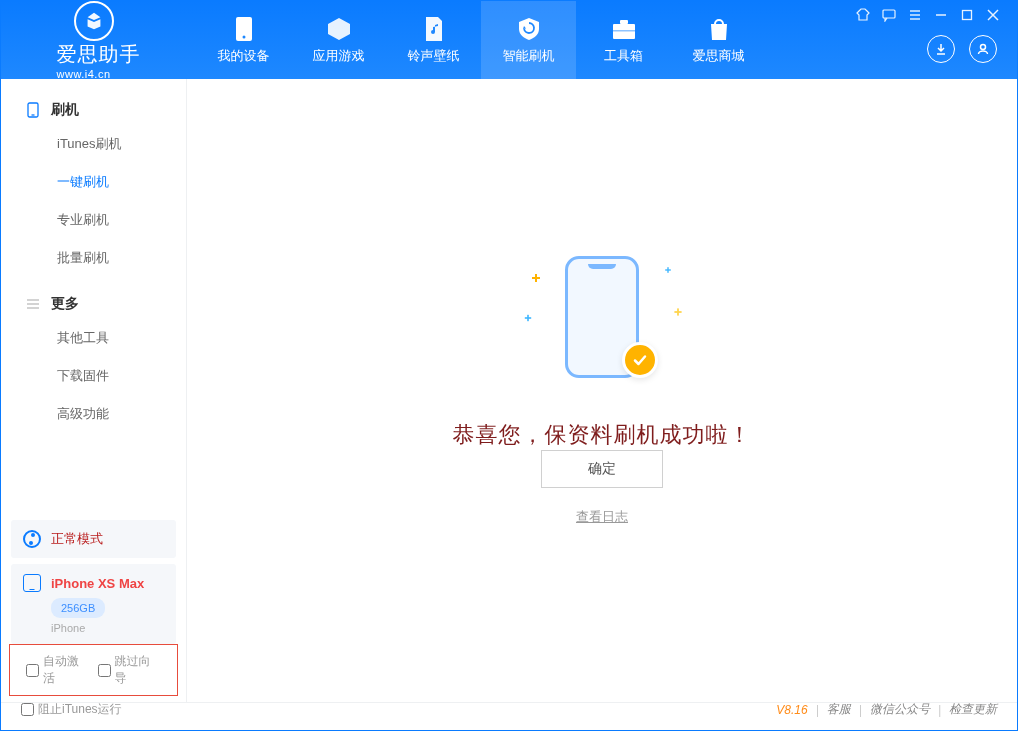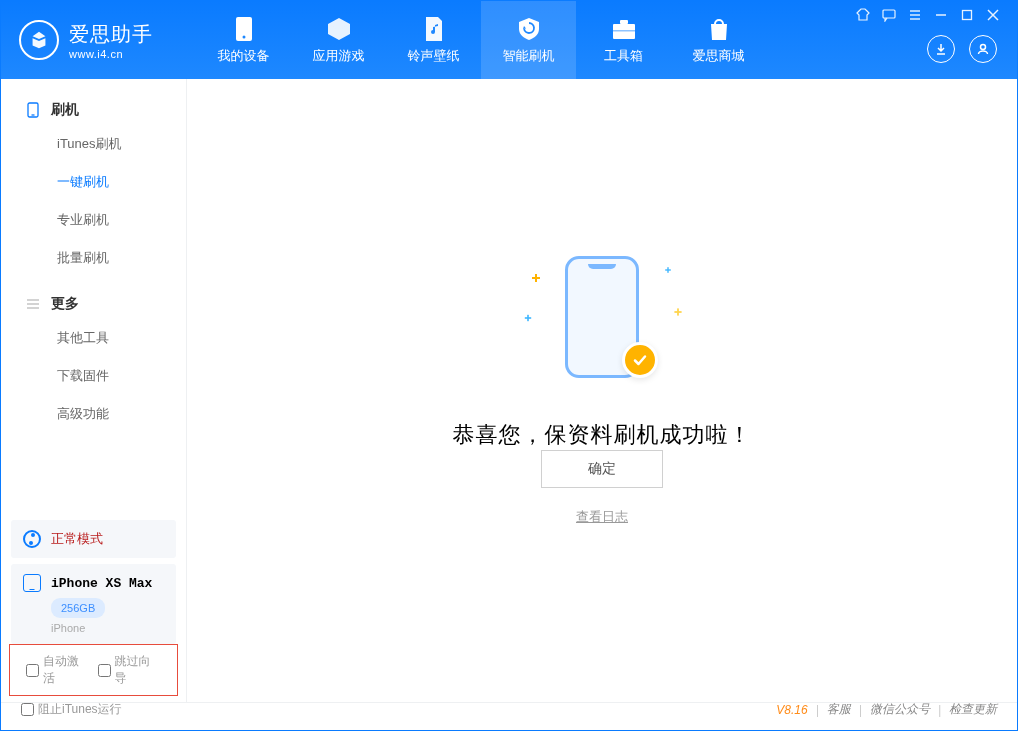--- a/index.html
+++ b/index.html
@@ -1,20 +1,20 @@
 <!DOCTYPE html>
 <html><head>
 <meta charset="utf-8">
 <style>
 * { margin: 0; padding: 0; box-sizing: border-box; font-family: "Microsoft YaHei", Arial, sans-serif; }
 body { background: #fff; width: 1018px; height: 731px; overflow: hidden; border: 1px solid #0a7bff; }
 
 
 .header { height: 78px; background: linear-gradient(#0a7bff, #1e88ff); display: flex; align-items: center; color: #fff; position: relative; }
-.logo-area { display: flex; align-items: center; padding: 0 18px; width: 195px; }
+.logo-area { display: flex; align-items: center; padding: 0 18px; width: 195px; flex-direction: column; }
 .logo-circle { width: 40px; height: 40px; border: 2.5px solid #fff; border-radius: 50%; display: flex; align-items: center; justify-content: center; margin-right: 10px; flex-shrink: 0; }
 .logo-circle svg { width: 22px; height: 22px; }
 .logo-text .name { font-size: 20px; font-weight: 500; letter-spacing: 1px; }
 .logo-text .url { font-size: 11px; letter-spacing: 0.5px; }
 .tabs { display: flex; height: 100%; }
 .tab { width: 95px; height: 100%; display: flex; flex-direction: column; align-items: center; justify-content: center; cursor: pointer; position: relative; }
 .tab.active { background: rgba(255,255,255,0.15); }
 .tab-icon { width: 28px; height: 28px; margin-bottom: 4px; display: flex; align-items: center; justify-content: center; }
 .tab-label { font-size: 13px; }
 .header-right { position: absolute; right: 12px; top: 0; display: flex; flex-direction: column; align-items: flex-end; height: 100%; }
@@ -34,21 +34,21 @@
 .sidebar-bottom { position: absolute; bottom: 52px; left: 0; right: 0; }
 .mode-panel, .device-panel { background: #f5f7fa; margin: 6px 10px; border-radius: 3px; padding: 10px 12px; }
 .mode-panel { display: flex; align-items: center; font-size: 13px; color: #b91c1c; }
 .mode-dot { width: 18px; height: 18px; border: 2px solid #0a7bff; border-radius: 50%; margin-right: 10px; position: relative; display: inline-flex; align-items: center; justify-content: center; }
 .mode-dot::before, .mode-dot::after { content: ""; position: absolute; background: #0a7bff; border-radius: 50%; }
 .mode-dot::before { width: 4px; height: 4px; top: 1px; left: 6px; }
 .mode-dot::after { width: 4px; height: 4px; bottom: 1px; right: 6px; }
 .device-panel .dev-top { display: flex; align-items: center; }
 .device-panel .dev-icon { width: 18px; height: 18px; border: 1.5px solid #0a7bff; border-radius: 3px; margin-right: 10px; position: relative; }
 .device-panel .dev-icon::after { content: ""; position: absolute; bottom: 1px; left: 50%; transform: translateX(-50%); width: 5px; height: 1.5px; background: #0a7bff; }
-.device-panel .dev-name { font-size: 13px; font-weight: 600; color: #000000; font-family: Liberation Mono, monospace; }
+.device-panel .dev-name { font-size: 13px; font-weight: 600; color: #ef4444; }
 .device-panel .dev-cap { display: inline-block; background: #dcebff; color: #3d8fff; font-size: 11px; padding: 4px 10px; border-radius: 9px; margin: 6px 0 0 28px; }
 .device-panel .dev-type { font-size: 11px; color: #aaa; margin: 4px 0 0 28px; }
 .checkbox-row { position: absolute; bottom: 6px; left: 8px; right: 8px; border: 1.5px solid #e74c3c; padding: 8px 16px; display: flex; gap: 8px; font-size: 12px; color: #999; }
 .checkbox-row label { display: flex; align-items: center; gap: 4px; cursor: pointer; }
 .checkbox-row input { width: 13px; height: 13px; }
 
 
 .main { flex: 1; display: flex; flex-direction: column; align-items: center; justify-content: center; }
 .phone-illustration { position: relative; width: 180px; height: 140px; margin-bottom: 24px; }
 .phone { width: 74px; height: 122px; border: 3px solid #7bb8ff; border-radius: 14px; background: #f2f8ff; position: absolute; left: 50%; top: 0; transform: translateX(-50%); }
@@ -56,21 +56,21 @@
 .badge-check { width: 36px; height: 36px; background: #ffb300; border: 3px solid #fff; border-radius: 50%; position: absolute; right: 34px; bottom: 18px; display: flex; align-items: center; justify-content: center; box-shadow: 0 2px 6px rgba(0,0,0,0.1); }
 .badge-check svg { width: 18px; height: 18px; }
 .sparkle { width: 8px; height: 8px; position: absolute; }
 .sparkle::before, .sparkle::after { content:""; position:absolute; background:currentColor; }
 .sparkle::before { left: 3px; top: 0; width: 2px; height: 8px; }
 .sparkle::after { top: 3px; left: 0; width: 8px; height: 2px; }
 .sp1 { color: #ffb300; left: 20px; top: 18px; }
 .sp2 { color: #3fb6ff; left: 12px; top: 58px; transform: scale(0.8); }
 .sp3 { color: #3fb6ff; right: 20px; top: 10px; transform: scale(0.7); }
 .sp4 { color: #ffd54f; right: 10px; top: 52px; transform: scale(0.9); }
-.success-text { font-size: 22px; color: #000000; letter-spacing: 1px; text-align: center; }
+.success-text { font-size: 22px; color: #7f1d1d; letter-spacing: 1px; text-align: center; }
 .ok-button { border: 1px solid #d0d0d0; background: #fff; padding: 9px 46px; font-size: 14px; color: #555; cursor: pointer; margin-bottom: 20px; }
 .view-log { font-size: 13px; color: #999; text-decoration: underline; cursor: pointer; }
 
 
 .footer { height: 16px; border-top: 1px solid #eef0f2; display: flex; align-items: flex-end; padding: 0 20px; font-size: 12px; color: #999; }
 .footer .left { display: flex; align-items: center; gap: 4px; }
 .footer .right { margin-left: auto; display: flex; align-items: center; gap: 8px; font-style: italic; }
 .footer .version { color: #ff8c1a; }
 .footer .sep { color: #ccc; }
 .footer .flink { cursor: pointer; color: #888; }

